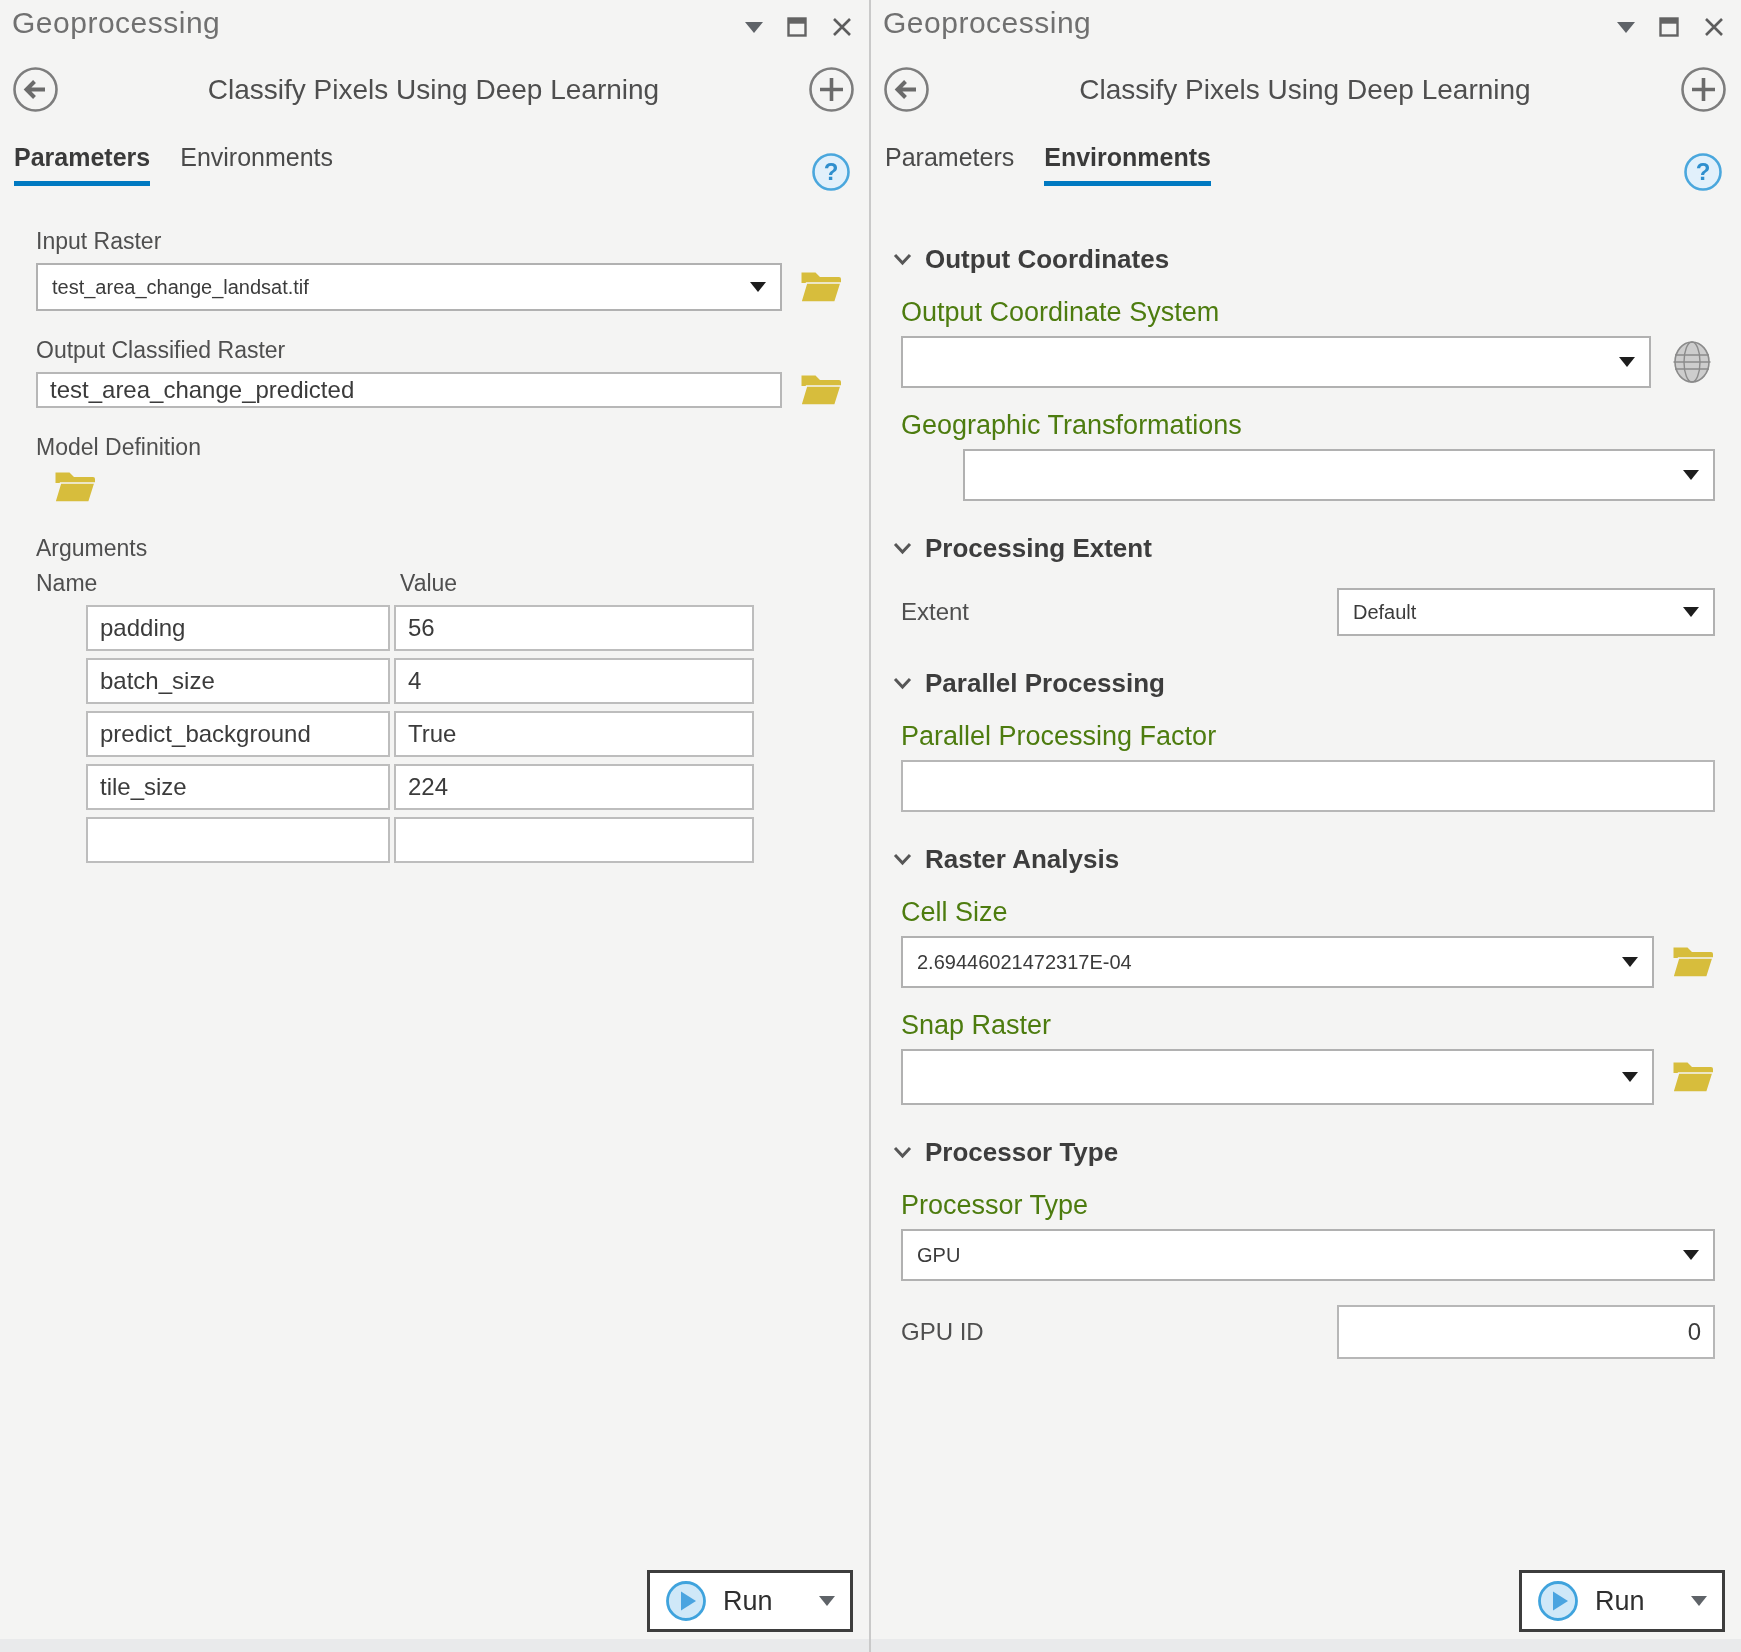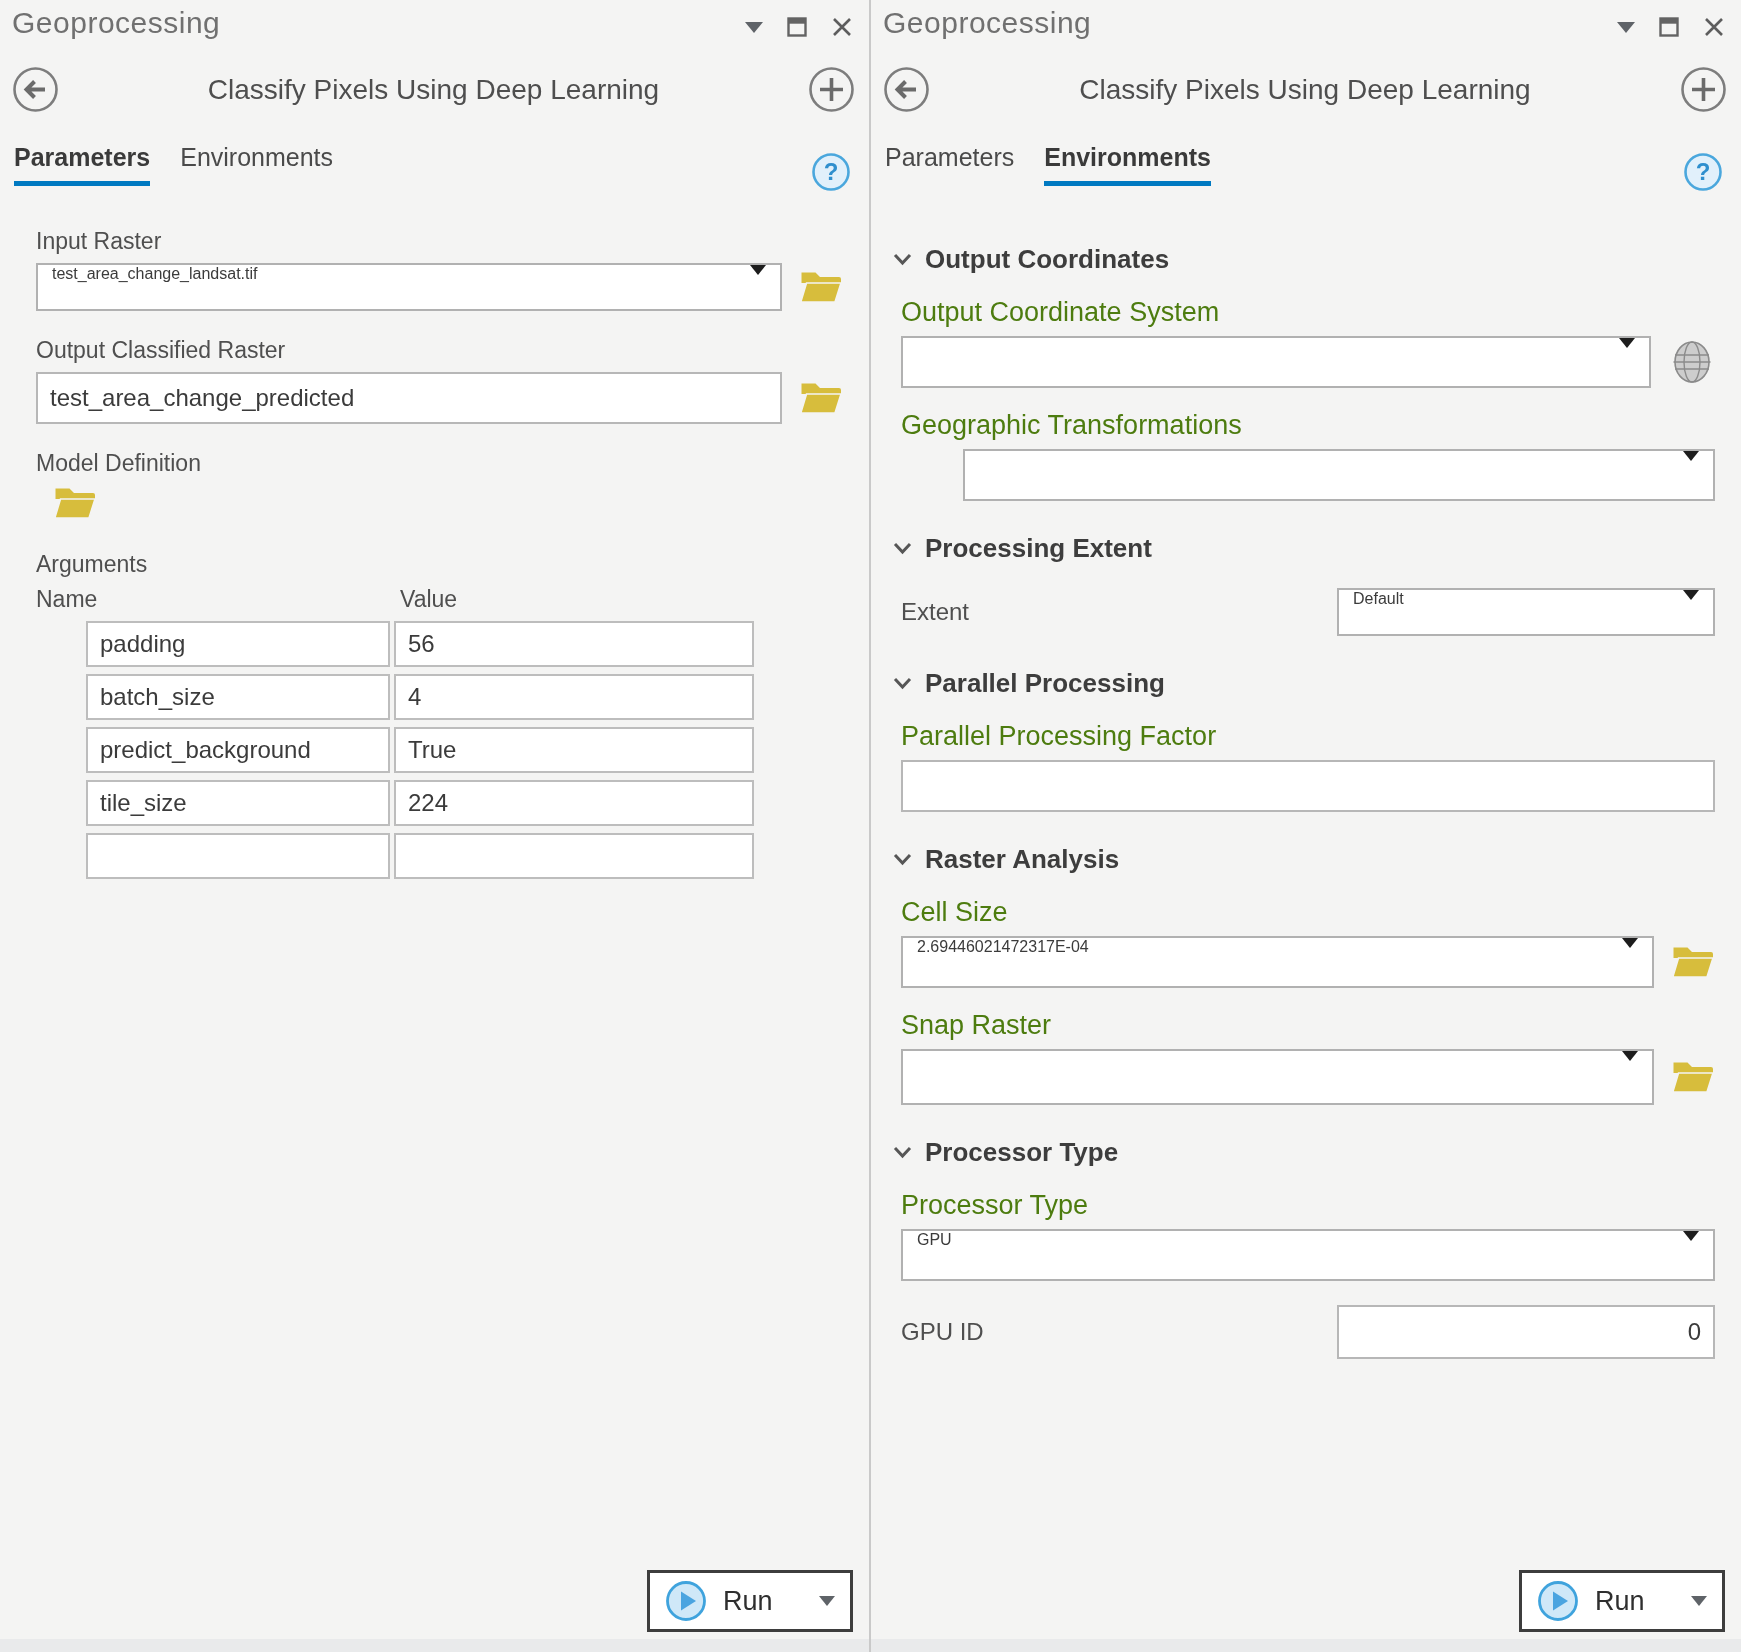--- a/index.html
+++ b/index.html
@@ -32,26 +32,26 @@
   .tab.active { font-weight:bold; color:#3a3a3a; border-bottom-color:#0079c1; }
   .help-btn { margin-left:auto; margin-bottom:-6px; }
 
   
   .content-left { padding:42px 0 0 36px; }
   .field-label { font-size:23px; color:#4f4f4f; margin-bottom:8px; }
   .mt { margin-top:26px; }
   .field-row { display:flex; align-items:center; }
   .combo {
     background:#fff; border:2px solid #b1b1b1; height:48px;
-    display:flex; padding:0 14px; font-size:16px; color:#3b3b3b;
+    display:flex; align-items:center; padding:0 14px; font-size:20px; color:#3b3b3b;
     white-space:nowrap; overflow:hidden; cursor:pointer;
   }
   .combo .combo-caret { margin-left:auto; width:0; height:0; border-left:8px solid transparent; border-right:8px solid transparent; border-top:10px solid #1d1d1d; flex:none; }
   .tb {
-    background:#fff; border:2px solid #b7b7b7; height:52px; font-size:24px; color:#3b3b3b;
+    background:#fff; border:2px solid #b7b7b7; height:36px; font-size:24px; color:#3b3b3b;
     padding:0 12px; font-family:inherit; outline:none; width:100%;
   }
   .w-main { width:746px; flex:none; }
   .icon-btn { margin-left:18px; flex:none; cursor:pointer; display:flex; }
 
   
   .args-header { display:flex; font-size:23px; color:#4f4f4f; margin:30px 0 8px 0; }
   .args-header .col-name { width:364px; }
   .args-row { display:flex; margin-left:50px; margin-bottom:7px; gap:4px; }
   .args-row input.name { width:304px; }

